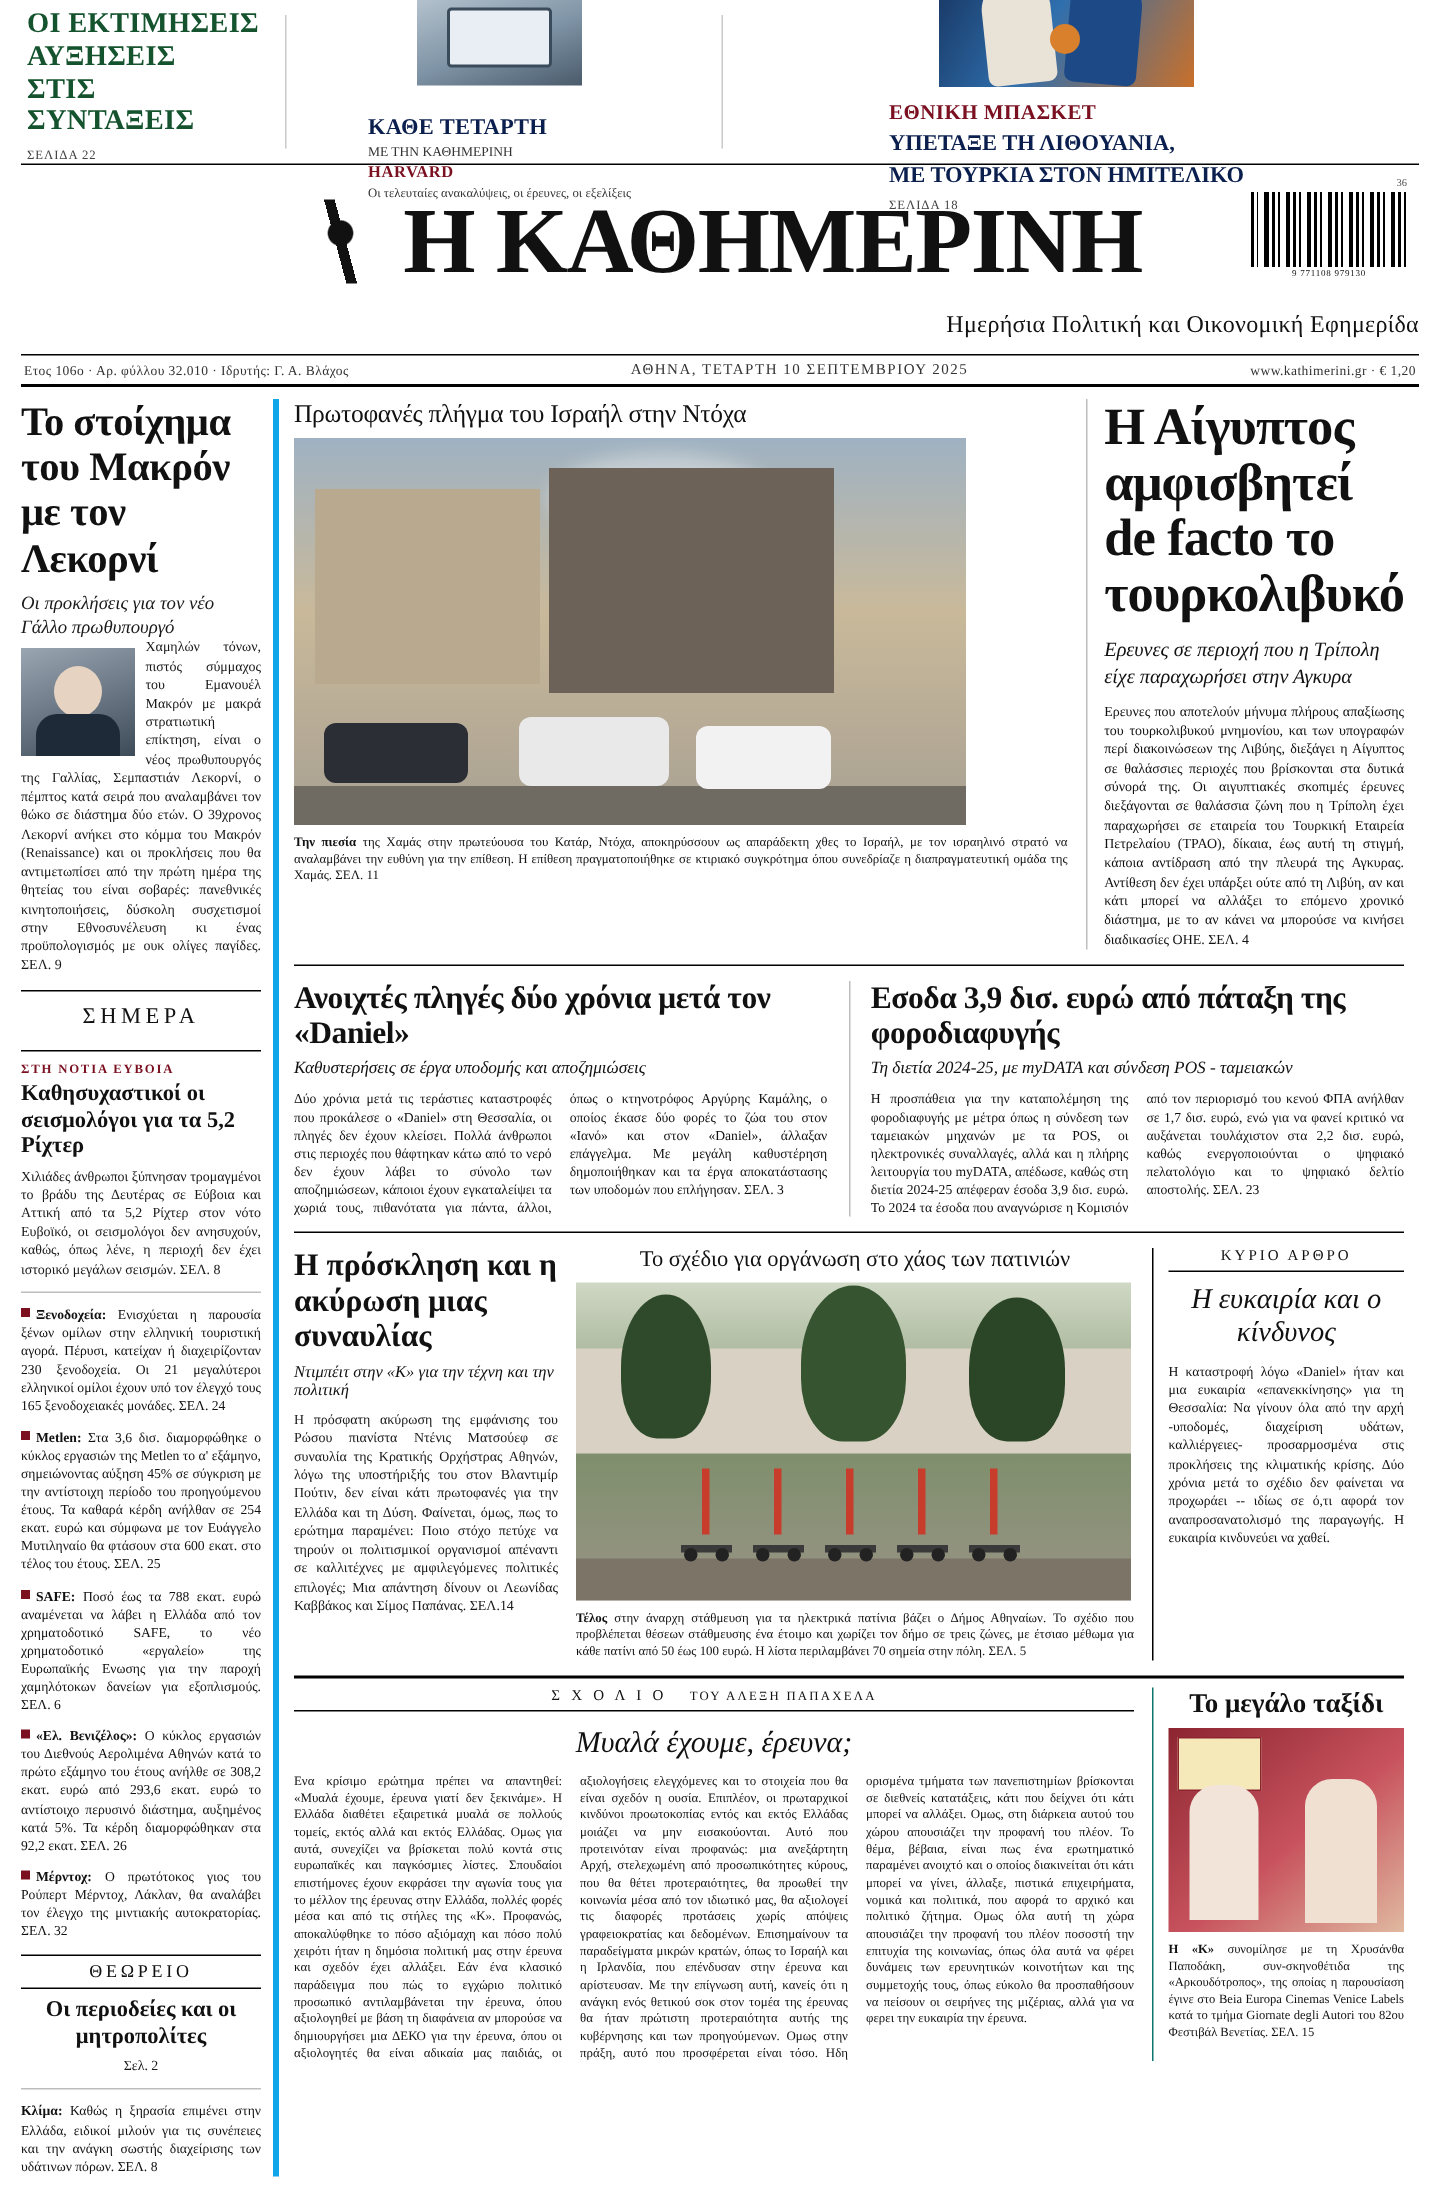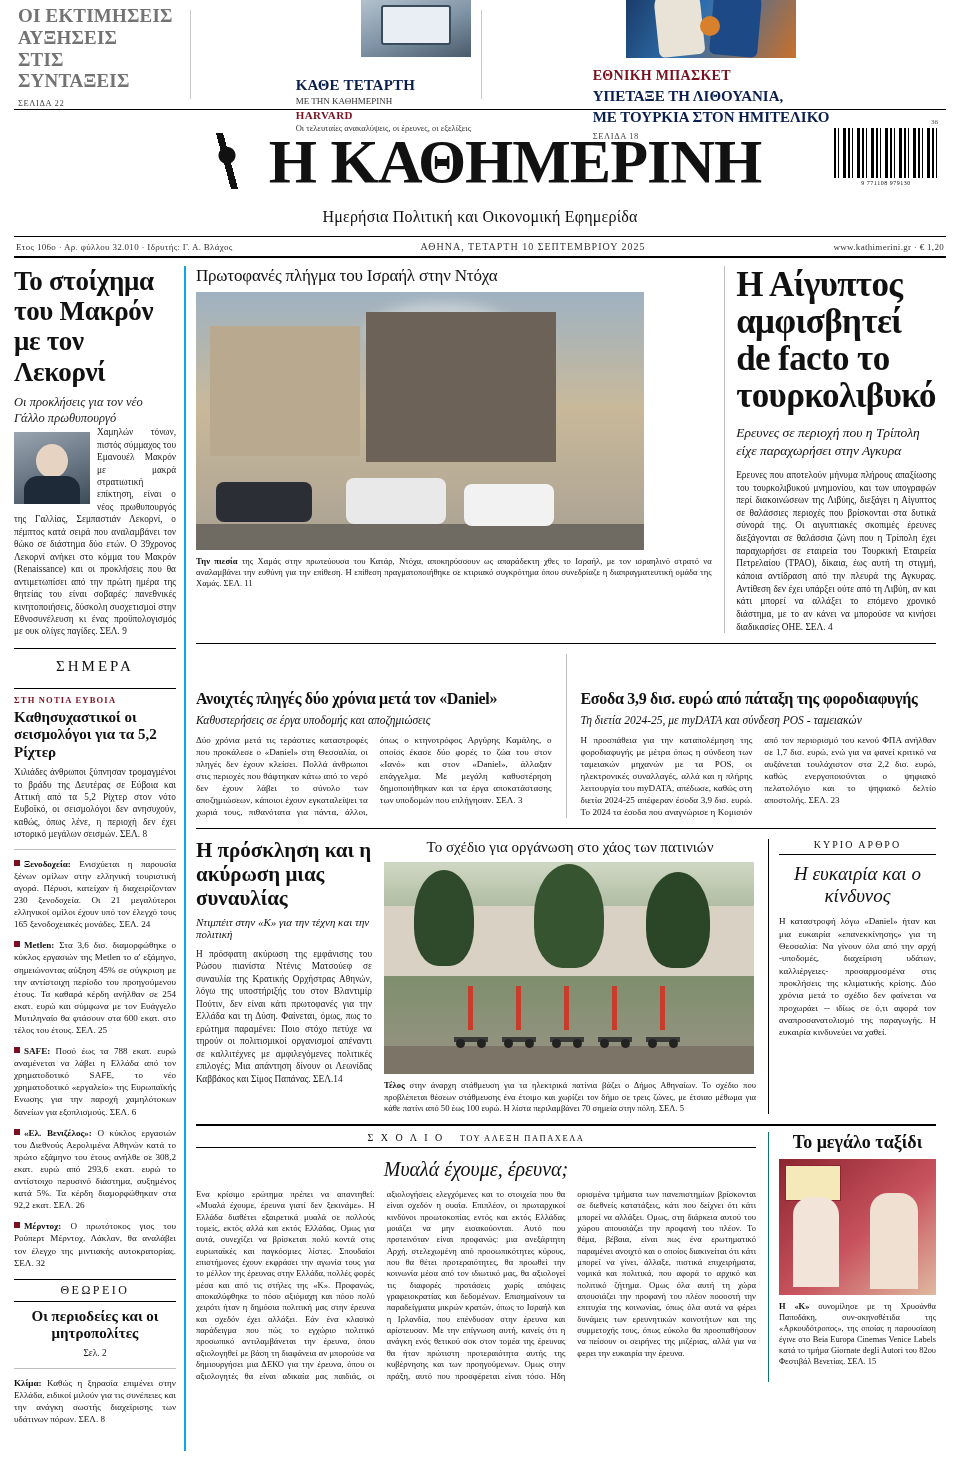--- a/index.html
+++ b/index.html
@@ -11,23 +11,23 @@
     color: #111;
     overflow: hidden;
   }
   .page { width:960px; height:1470px; position:relative; padding: 0 14px; }
 
   
   .topstrip { display:flex; height:110px; border-bottom:1px solid #000; align-items:stretch; }
   .ts-cell { flex:0 0 auto; padding:8px 10px 4px 4px; display:flex; flex-direction:column; justify-content:center; }
   .ts-sep { width:1px; background:#c9c9c9; margin:10px 0; }
   .ts1 { width:176px; }
-  .ts1 .l { font-family:"Liberation Serif", serif; font-size:19px; line-height:1.15; color:#737373; font-weight:700; letter-spacing:.2px;}
+  .ts1 .l { font-family:"Liberation Serif", serif; font-size:19px; line-height:1.15; color:#14532d; font-weight:700; letter-spacing:.2px;}
   .ts1 .pg { font-size:8.5px; color:#444; margin-top:6px; letter-spacing:.6px;}
-  .ts2 { width:290px; display:flex; gap:20px; align-items:flex-end;}
+  .ts2 { width:290px; display:flex; gap:20px; align-items:center;}
   .ts2 .thumb { width:110px; height:78px; background:linear-gradient(160deg,#c9d4dd,#7f94a6 60%,#4a5b6b); position:relative; flex:0 0 auto; overflow:hidden;}
   .ts2 .thumb .band { position:absolute; left:0; right:0; top:0; height:16px; background:#1a2d4d; color:#fff; font-size:8px; text-align:center; line-height:16px; letter-spacing:.5px;}
   .ts2 .thumb .dev { position:absolute; left:20px; top:26px; width:70px; height:40px; background:#e8eef3; border:2px solid #3a4b5c; border-radius:3px;}
   .ts2 .txt .t1 { font-size:15px; color:#0b1f4e; font-weight:700; letter-spacing:.2px;}
   .ts2 .txt .t2 { font-size:9px; color:#333; margin-top:2px;}
   .ts2 .txt .hv { font-size:11px; color:#7a1020; font-weight:700; margin:3px 0 2px; letter-spacing:.4px;}
   .ts2 .txt .t3 { font-size:8.5px; color:#333; line-height:1.25;}
   .ts3 { flex:1; display:flex; gap:10px; align-items:center;}
   .ts3 .photo { width:170px; height:86px; background:linear-gradient(120deg,#16325c,#2f6fae 45%,#c9702a); position:relative; overflow:hidden; flex:0 0 auto;}
   .ts3 .photo .p1 { position:absolute; width:46px; height:70px; background:#e9e2d6; left:30px; top:14px; border-radius:20px 20px 6px 6px; transform:rotate(-6deg);}
@@ -45,29 +45,29 @@
       radial-gradient(circle at 50% 40%, #111 0 8px, transparent 9px),
       linear-gradient(75deg, transparent 45%, #111 45% 55%, transparent 55%);
   }
   .title { font-family:"Liberation Serif", serif; font-size:62px; font-weight:700; letter-spacing:-1px; line-height:1; }
   .barcode { position:absolute; right:8px; top:18px; width:104px;}
   .barcode .bars { height:50px; width:100%;
     background: repeating-linear-gradient(90deg,#000 0 2px, #fff 2px 4px, #000 4px 5px, #fff 5px 9px, #000 9px 12px, #fff 12px 14px);
   }
   .barcode .num { font-size:6px; letter-spacing:.5px; margin-top:2px; text-align:center;}
   .barcode .iss { position:absolute; right:0; top:-10px; font-size:7px; color:#555;}
-  .subtitle { text-align:center; font-size:16px; margin-top:2px; letter-spacing:.2px;}
+  .subtitle { text-align:right; font-size:16px; margin-top:2px; letter-spacing:.2px;}
 
   .infobar { display:flex; align-items:center; justify-content:space-between; font-size:9px; color:#333;
       border-top:1px solid #000; border-bottom:2px solid #000; margin-top:10px; padding:4px 2px; letter-spacing:.3px;}
   .infobar .center { font-variant:small-caps; letter-spacing:1px; font-size:10px;}
 
   
   .grid { display:flex; margin-top:8px; height:1185px;}
-  .col-left { width:172px; flex:0 0 172px; padding-right:8px; border-right:2px solid #0ea5e9;}
+  .col-left { width:172px; flex:0 0 172px; padding-right:8px; border-right:4px solid #0ea5e9;}
   .col-mid { flex:1; padding:0 10px;}
 
   h1,h2,h3,h4 { margin:0; font-weight:700; }
 
   .lead-title { font-size:27px; line-height:1.12; letter-spacing:-.3px;}
   .lead-sub { font-size:12.5px; font-style:italic; color:#1a1a1a; line-height:1.25; margin-top:8px;}
   .portrait { width:76px; height:72px; float:left; margin:6px 7px 3px 0; background:linear-gradient(160deg,#9aa6b2,#3d4a58); position:relative; overflow:hidden;}
   .portrait .head { position:absolute; left:22px; top:12px; width:32px; height:34px; border-radius:50%; background:#e6d3c2;}
   .portrait .body { position:absolute; left:10px; top:44px; width:56px; height:30px; background:#1e2a38; border-radius:14px 14px 0 0;}
   .body-text { font-size:9.3px; line-height:1.34; text-align:justify; color:#181818;}
@@ -95,21 +95,21 @@
   .caption { font-size:8.6px; line-height:1.3; margin-top:6px; text-align:justify;}
   .caption b { font-weight:700; }
 
   .right-lead { flex:1; }
   .right-lead h1 { font-size:35px; line-height:1.06; letter-spacing:-.6px;}
   .right-lead .sub { font-size:13.5px; font-style:italic; line-height:1.28; margin-top:10px;}
   .right-lead .bt { font-size:9.3px; line-height:1.36; text-align:justify; margin-top:10px;}
 
   .two-head { display:flex; gap:14px; margin-top:10px;}
   .two-head .c { flex:1; }
-  .two-head h2 { font-size:16px; line-height:1.1; letter-spacing:-.3px;margin-top:36px;}
+  .two-head h2 { font-size:21px; line-height:1.1; letter-spacing:-.3px;}
   .two-head .sub { font-size:11.5px; font-style:italic; margin-top:6px;}
   .cols2 { column-count:2; column-gap:12px; font-size:9.1px; line-height:1.33; text-align:justify; margin-top:8px;}
 
   .vrule { width:1px; background:#bdbdbd;}
 
   .mid3 { display:flex; gap:12px; margin-top:10px;}
   .scoot-photo { width:370px; height:212px; background:linear-gradient(180deg,#cfd8c4,#7f8f6d 55%,#9a9486); position:relative; overflow:hidden;}
   .scoot-photo .marble { position:absolute; left:0; right:0; top:44px; height:70px; background:#d9d2c4;}
   .scoot-photo .tree1 { position:absolute; left:30px; top:8px; width:60px; height:96px; background:#2f4a2a; border-radius:50% 50% 40% 40%;}
   .scoot-photo .tree2 { position:absolute; left:150px; top:2px; width:70px; height:104px; background:#35542f; border-radius:50% 50% 40% 40%;}

